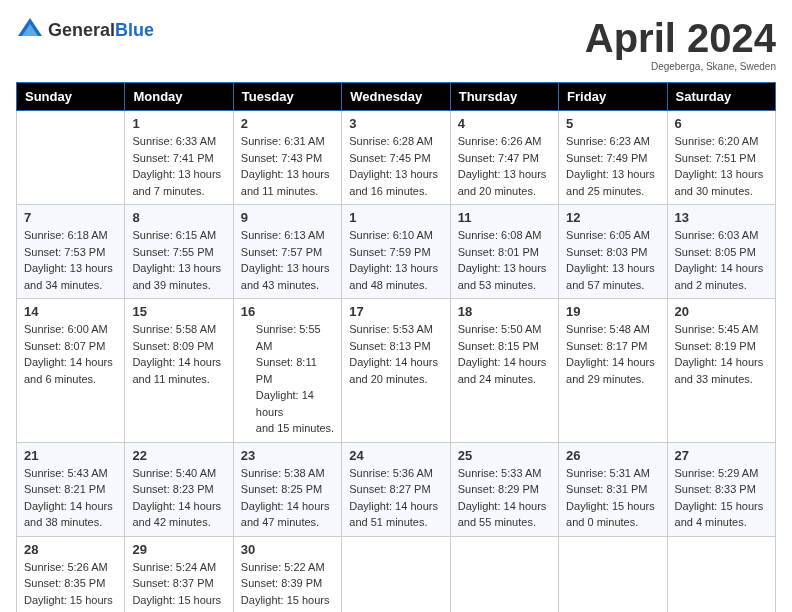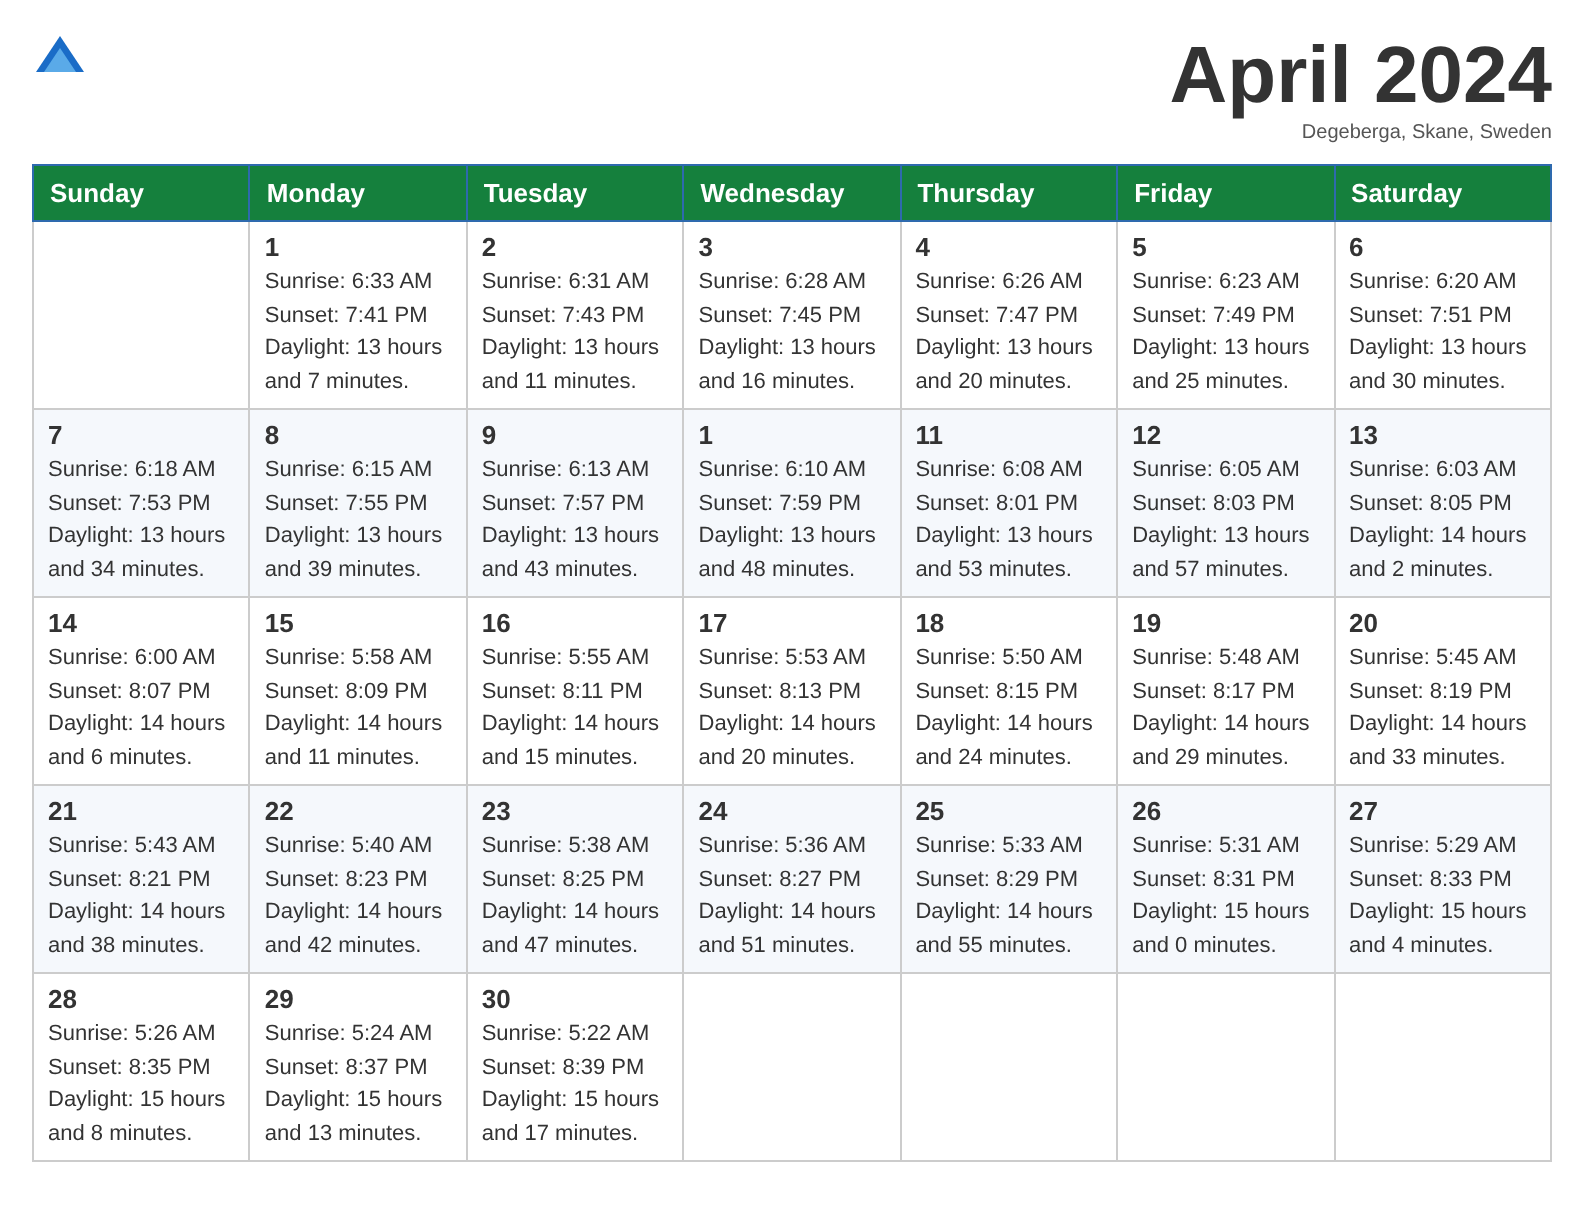--- a/index.html
+++ b/index.html
@@ -46,21 +46,21 @@
     .location-title {
       font-size: 10px;
       color: #555;
     }
     .calendar {
       width: 100%;
       border-collapse: collapse;
       border: 1px solid #ccc;
     }
     .calendar th {
-      background-color: #15803d;
+      background-color: #000000;
       color: #fff;
       font-size: 13px;
       font-weight: bold;
       padding: 6px 8px;
       text-align: left;
       border: 1px solid #2e6aae;
     }
     .calendar td {
       vertical-align: top;
       padding: 5px 7px;
@@ -92,20 +92,23 @@
   </style>
 </head>
 <body>
 
 <div class="header">
   <div class="logo">
     <svg class="logo-icon" viewBox="0 0 28 28" xmlns="http://www.w3.org/2000/svg">
       <polygon points="14,2 26,20 2,20" fill="#1a6cc7"></polygon>
       <polygon points="14,8 22,20 6,20" fill="#5aaae8"></polygon>
     </svg>
+    <div>
+      <span class="logo-text-general">General</span><span class="logo-text-blue">Blue</span>
+    </div>
   </div>
   <div class="title-block">
     <div class="month-title">April 2024</div>
     <div class="location-title">Degeberga, Skane, Sweden</div>
   </div>
 </div>
 
 <table class="calendar">
   <thead>
     <tr>
@@ -225,21 +228,21 @@
         </td>
         <td>
           <span class="day-num">15</span>
           <div class="day-info" style="white-space: pre-line;">Sunrise: 5:58 AM
 Sunset: 8:09 PM
 Daylight: 14 hours
 and 11 minutes.</div>
         </td>
         <td>
           <span class="day-num">16</span>
-          <div class="day-info" style="white-space: pre-line;">Sunrise: 5:55 AM
+          <div class="day-info" style="white-space: pre-line; margin-left: 15px;">Sunrise: 5:55 AM
 Sunset: 8:11 PM
 Daylight: 14 hours
 and 15 minutes.</div>
         </td>
         <td>
           <span class="day-num">17</span>
           <div class="day-info" style="white-space: pre-line;">Sunrise: 5:53 AM
 Sunset: 8:13 PM
 Daylight: 14 hours
 and 20 minutes.</div>

